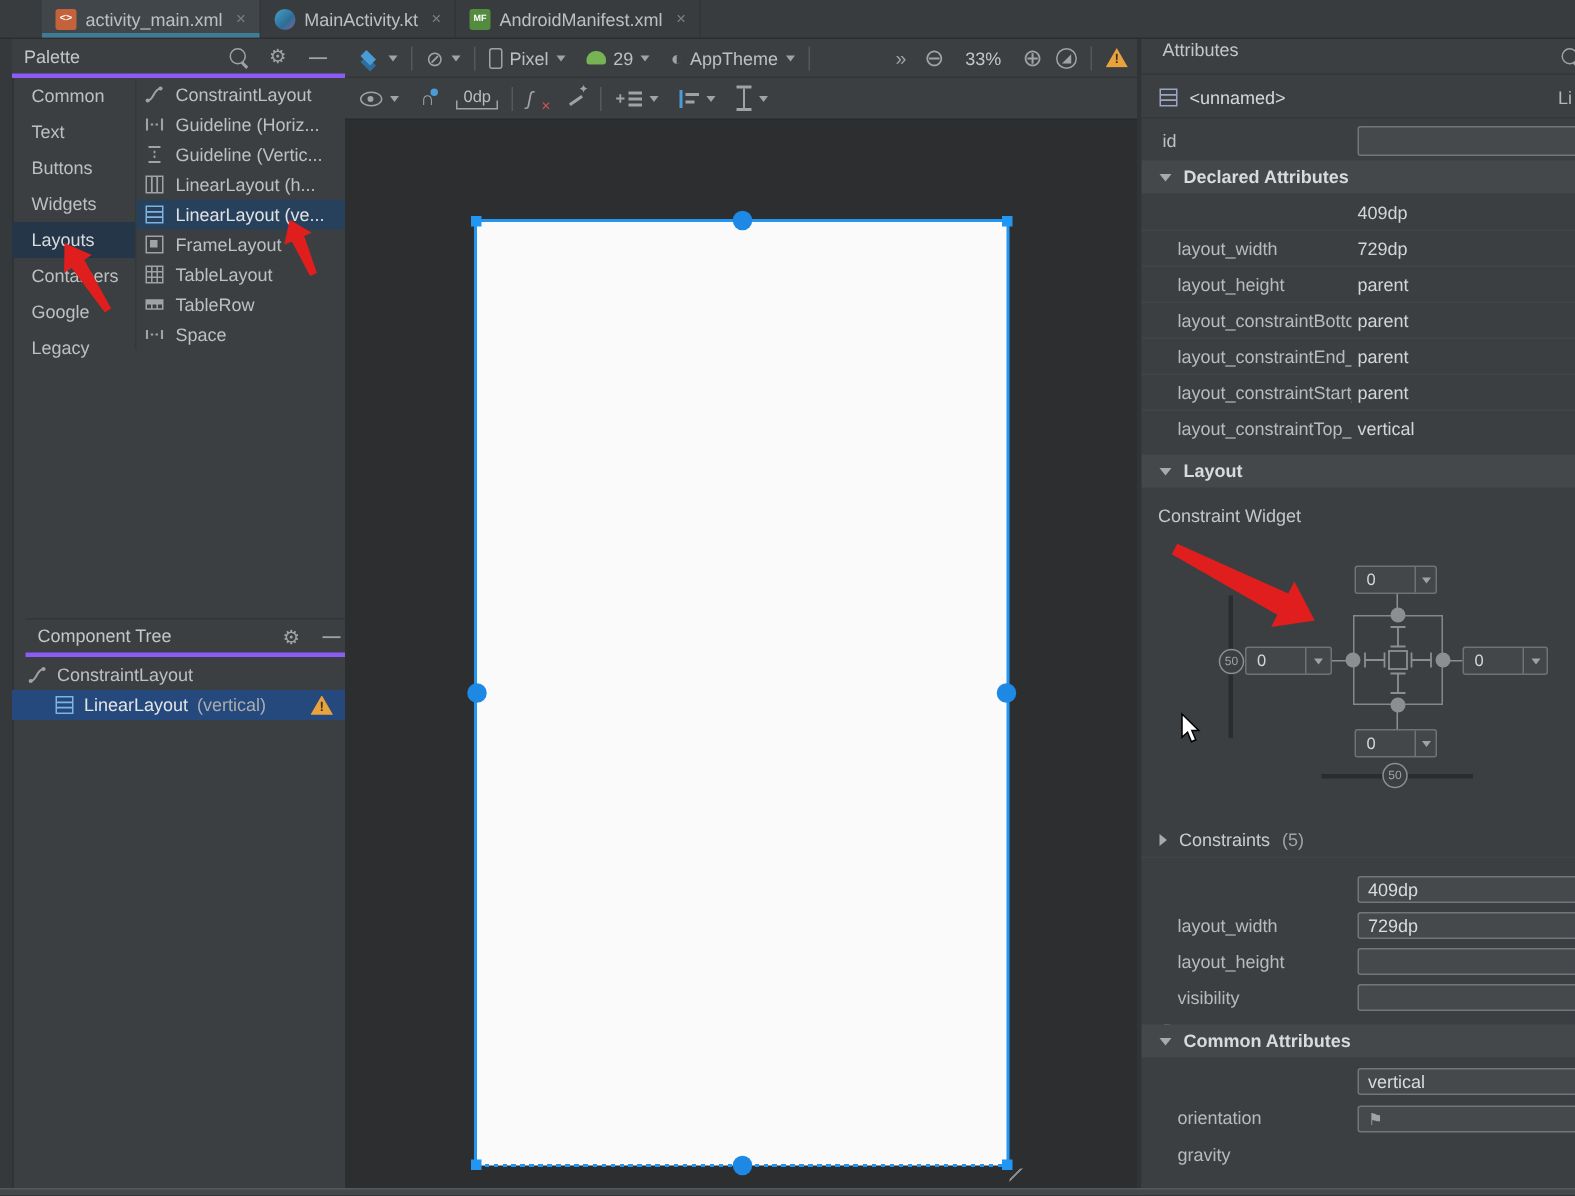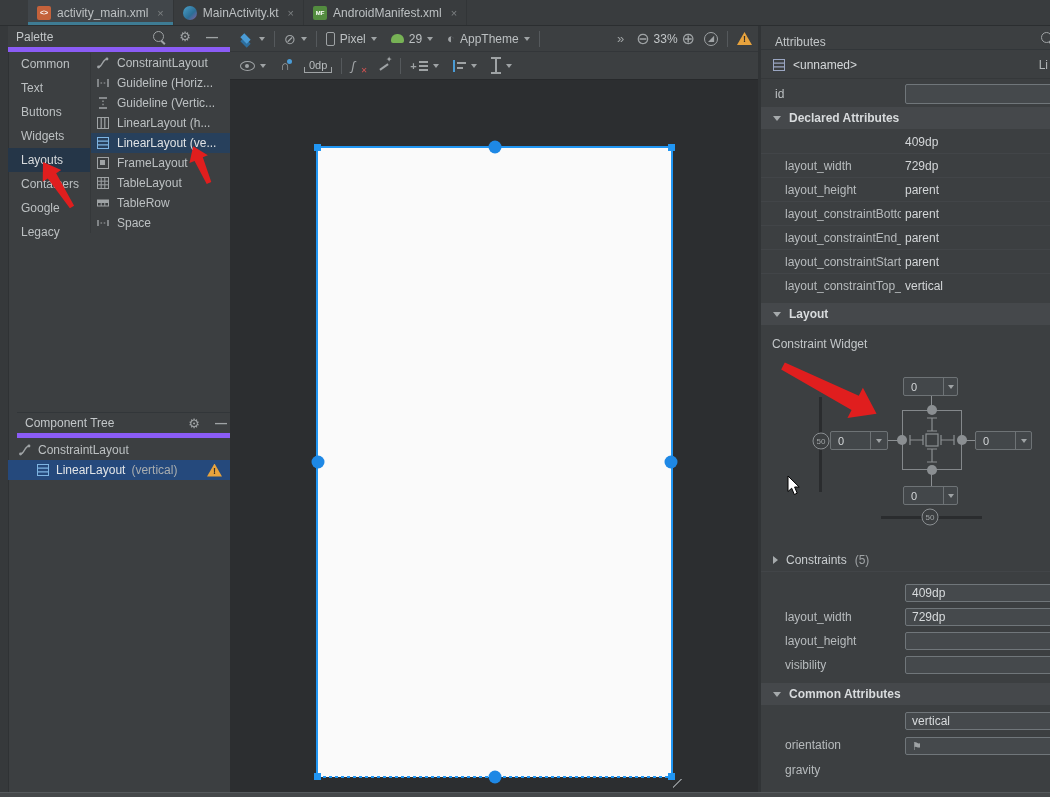--- a/index.html
+++ b/index.html
@@ -15,21 +15,21 @@
   .tab.selected::after{content:"";position:absolute;left:0;right:0;bottom:0;height:3px;background:#3e7c94;}
   .tab-close{color:#7d8183;font-size:11px;margin-left:3px;}
   .ficon{width:14px;height:14px;border-radius:2px;display:flex;align-items:center;justify-content:center;
          font-size:7px;font-weight:bold;color:#fff;flex:0 0 auto;}
   .ficon.layout{background:#c4623b;}
   .ficon.kotlin{background:linear-gradient(135deg,#4aa0c8,#2c6e96 60%,#8a5fa0);border-radius:50%;}
   .ficon.manifest{background:#538c3f;font-size:6px;}
 
   
   .edge-strip{position:absolute;left:0;top:26px;width:8px;height:771px;background:#36393b;border-right:1px solid #2f3234;}
-  .panel-hd{position:absolute;display:flex;align-items:center;background:#3c3f41;border-bottom:5px solid #8b5cf6;box-sizing:border-box;padding:0 12px 0 8px;color:#c3c7c9;text-align:center;}
+  .panel-hd{position:absolute;display:flex;align-items:center;background:#3c3f41;border-bottom:3px solid #8b5cf6;box-sizing:border-box;padding:0 12px 0 8px;color:#c3c7c9;text-align:center;}
   .hd-icons{margin-left:auto;display:flex;align-items:center;gap:15px;}
   .gear,.minim{color:#9fa3a5;font-size:13px;line-height:1;}
   .minim{font-weight:bold;font-size:12px;}
   .search-ic{position:relative;width:9px;height:9px;border:1.6px solid #9fa3a5;border-radius:50%;display:inline-block;}
   .search-ic::after{content:"";position:absolute;left:8px;top:8px;width:5px;height:1.6px;background:#9fa3a5;transform:rotate(45deg);transform-origin:0 0;}
 
   .pal-cats{position:absolute;left:8px;top:52px;width:82px;}
   .pal-cat{height:24px;line-height:24px;padding-left:13px;white-space:nowrap;cursor:default;}
   .pal-cat.selected{background:#253648;color:#d8dbdd;}
   .pal-items{position:absolute;left:90px;top:53px;width:140px;border-left:1px solid #35383a;}
@@ -94,21 +94,21 @@
   .sel-bottom{position:absolute;left:0;right:0;bottom:-1px;height:2px;
               background:repeating-linear-gradient(90deg,#2196f3 0 3px,transparent 3px 6px);}
   .corner{position:absolute;width:7px;height:7px;background:#2196f3;}
   .anchor{position:absolute;width:13px;height:13px;border-radius:50%;background:#1e88e5;transform:translate(-50%,-50%);}
   .resize-h{position:absolute;left:673px;top:779px;width:17px;height:17px;
             background:repeating-linear-gradient(135deg,transparent 0 5px,#85898c 5px 6.5px,transparent 6.5px 17px);}
 
   
   .vdiv{position:absolute;left:758px;top:26px;width:3px;height:771px;background:#313436;}
   .attr{position:absolute;left:761px;top:26px;width:289px;height:771px;background:#3c3f41;overflow:hidden;}
-  .attr-hd{position:absolute;left:0;top:0;width:289px;height:24px;border-bottom:1px solid #323639;display:flex;align-items:flex-end;padding-left:14px;box-sizing:border-box;color:#c3c7c9;}
+  .attr-hd{position:absolute;left:0;top:0;width:289px;height:24px;border-bottom:1px solid #323639;display:flex;align-items:flex-start;padding-left:14px;box-sizing:border-box;color:#c3c7c9;}
   .attr-search{position:absolute;left:280px;top:6px;}
   .comp-row{position:absolute;left:0;top:26px;width:289px;height:27px;display:flex;align-items:center;gap:7px;padding-left:11px;box-sizing:border-box;color:#d5d8da;border-bottom:1px solid #35383a;}
   .comp-type{position:absolute;right:2px;color:#b3b7b9;}
   .id-row{position:absolute;left:0;top:54px;width:289px;height:27px;display:flex;align-items:center;padding-left:14px;box-sizing:border-box;}
   .sec{position:absolute;left:0;width:289px;height:22px;background:#45484b;display:flex;align-items:center;gap:8px;
        padding-left:12px;box-sizing:border-box;color:#d8dbdd;font-weight:bold;}
   .tri-d{width:0;height:0;border-left:4px solid transparent;border-right:4px solid transparent;border-top:5px solid #a6aaac;}
   .tri-r{width:0;height:0;border-top:4px solid transparent;border-bottom:4px solid transparent;border-left:5px solid #a6aaac;}
   .arow{position:absolute;left:0;width:289px;height:24px;border-bottom:1px solid #424548;box-sizing:border-box;}
   .arow .nm{position:absolute;left:24px;top:0;height:24px;line-height:24px;width:116px;overflow:hidden;white-space:nowrap;color:#b7bbbd;margin-top:24px;}
@@ -299,21 +299,21 @@
     </span>
     <span class="tgrp">
       <span class="gicon" style="font-size:13px;">◐</span>
       <span>AppTheme</span>
       <span class="caret"></span>
     </span>
     <span class="tbsep"></span>
     <span style="flex:1;"></span>
     <span class="gicon" style="font-size:13px;margin-right:12px;">»</span>
     <span class="gicon" style="font-size:16px;">⊖</span>
-    <span style="margin:0 4px;color:#c3c7c9;">33%</span>
+    <span style="margin:0 14px;color:#c3c7c9;">33%</span>
     <span class="gicon" style="font-size:16px;">⊕</span>
     <span class="circ-ic" style="margin-left:9px;">◢</span>
     <span class="tbsep"></span>
     <span class="warn-tri"></span>
   </div>
 
   <div class="tb2">
     <span class="tgrp" style="margin-right:12px;">
         <span class="eye-ic"></span>
         <span class="caret"></span>

